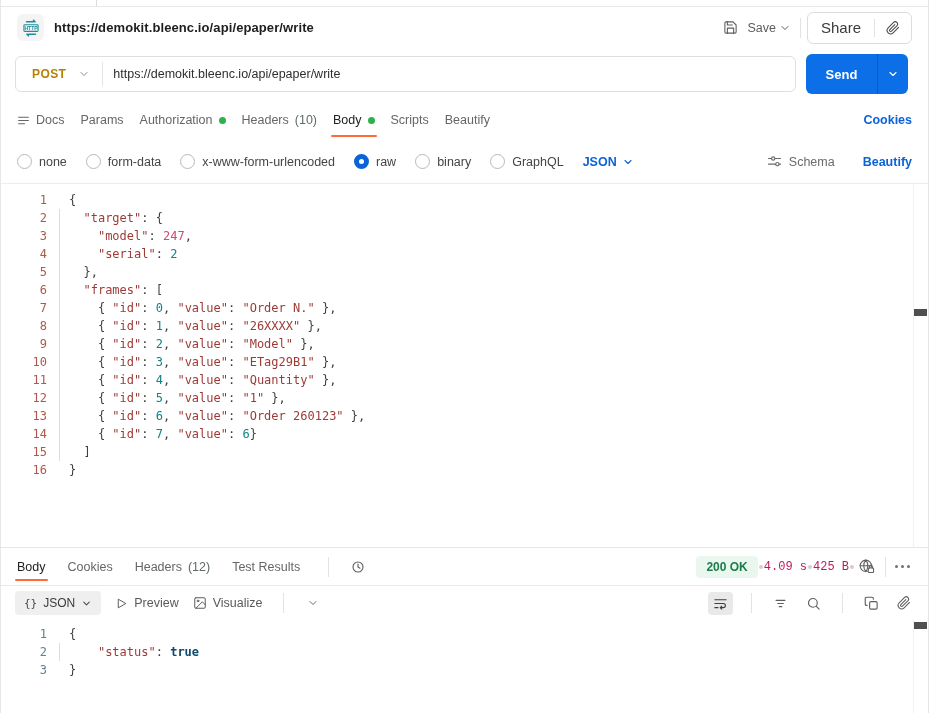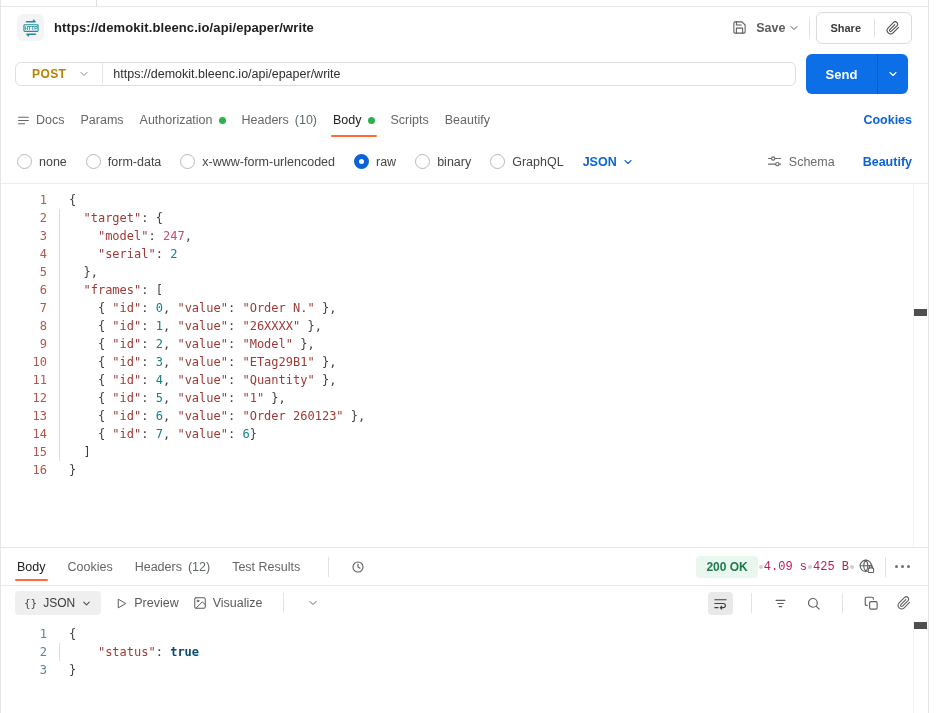--- a/index.html
+++ b/index.html
@@ -10,32 +10,32 @@
   .rail { width:14px; background:#fff; }
 
   
   .top-strip { height:7px; border-bottom:1px solid #E8E8E8; position:relative; }
   .top-strip .tick { position:absolute; left:95px; top:0; width:1px; height:6px; background:#DCDCDC; }
 
   
   .hdr { height:41px; display:flex; align-items:center; padding:0 16px; gap:10px; }
   .http-badge { width:27px; height:27px; border-radius:6px; background:#F4F4F4; display:flex; align-items:center; justify-content:center; flex:none; }
   .hdr-title { font-size:13px; font-weight:bold; color:#1E1E1E; flex:1; letter-spacing:.1px; }
-  .hdr-right { display:flex; align-items:center; color:#5F5F5F;font-weight:bold; }
+  .hdr-right { display:flex; align-items:center; color:#5F5F5F; }
   .save-btn { display:flex; align-items:center; gap:6px; font-size:12.5px; color:#5C5C5C; cursor:pointer; }
   .icon-btn { display:flex; align-items:center; justify-content:center; padding:3px; cursor:pointer; }
   .vdiv { width:1px; height:20px; background:#E3E3E3; margin:0 6px; }
   .share-group { display:flex; align-items:center; height:32px; border:1px solid #DCDCDC; border-radius:6px; overflow:hidden; }
-  .share-group .share-label { padding:0 13px; font-size:11px; color:#3B3B3B; cursor:pointer; }
+  .share-group .share-label { padding:0 13px; font-size:15px; color:#3B3B3B; cursor:pointer; }
   .share-group .gdiv { width:1px; height:18px; background:#E3E3E3; }
   .share-group .share-link { padding:0 11px; display:flex; align-items:center; cursor:pointer; }
 
   
   .url-row { height:52px; display:flex; align-items:center; padding:0 20px 0 14px; gap:10px; }
-  .url-box { flex:1; height:24px; border:1px solid #DFDFDF; border-radius:6px; display:flex; align-items:center; background:#fff; }
+  .url-box { flex:1; height:36px; border:1px solid #DFDFDF; border-radius:6px; display:flex; align-items:center; background:#fff; }
   .method { padding:0 12px 0 16px; font-size:12px; font-weight:bold; color:#B78105; letter-spacing:.4px; cursor:pointer; }
   .method-chev { color:#8A8A8A; display:flex; cursor:pointer; }
   .url-sep { width:1px; height:24px; background:#E6E6E6; margin:0 10px 0 12px; }
   .url-text { font-size:12.5px; color:#2E2E2E; }
   .send-btn { width:102px; height:40px; background:#0C6FE8; border-radius:6px; display:flex; color:#fff; flex:none; cursor:pointer; }
   .send-label { flex:1; display:flex; align-items:center; justify-content:center; font-size:13px; font-weight:bold; border-right:1px solid rgba(0,0,0,0.18); }
   .send-chev { width:30px; display:flex; align-items:center; justify-content:center; }
 
   
   .req-tabs { height:40px; display:flex; align-items:center; padding:0 16px; gap:16px; font-size:12.5px; color:#666; }

